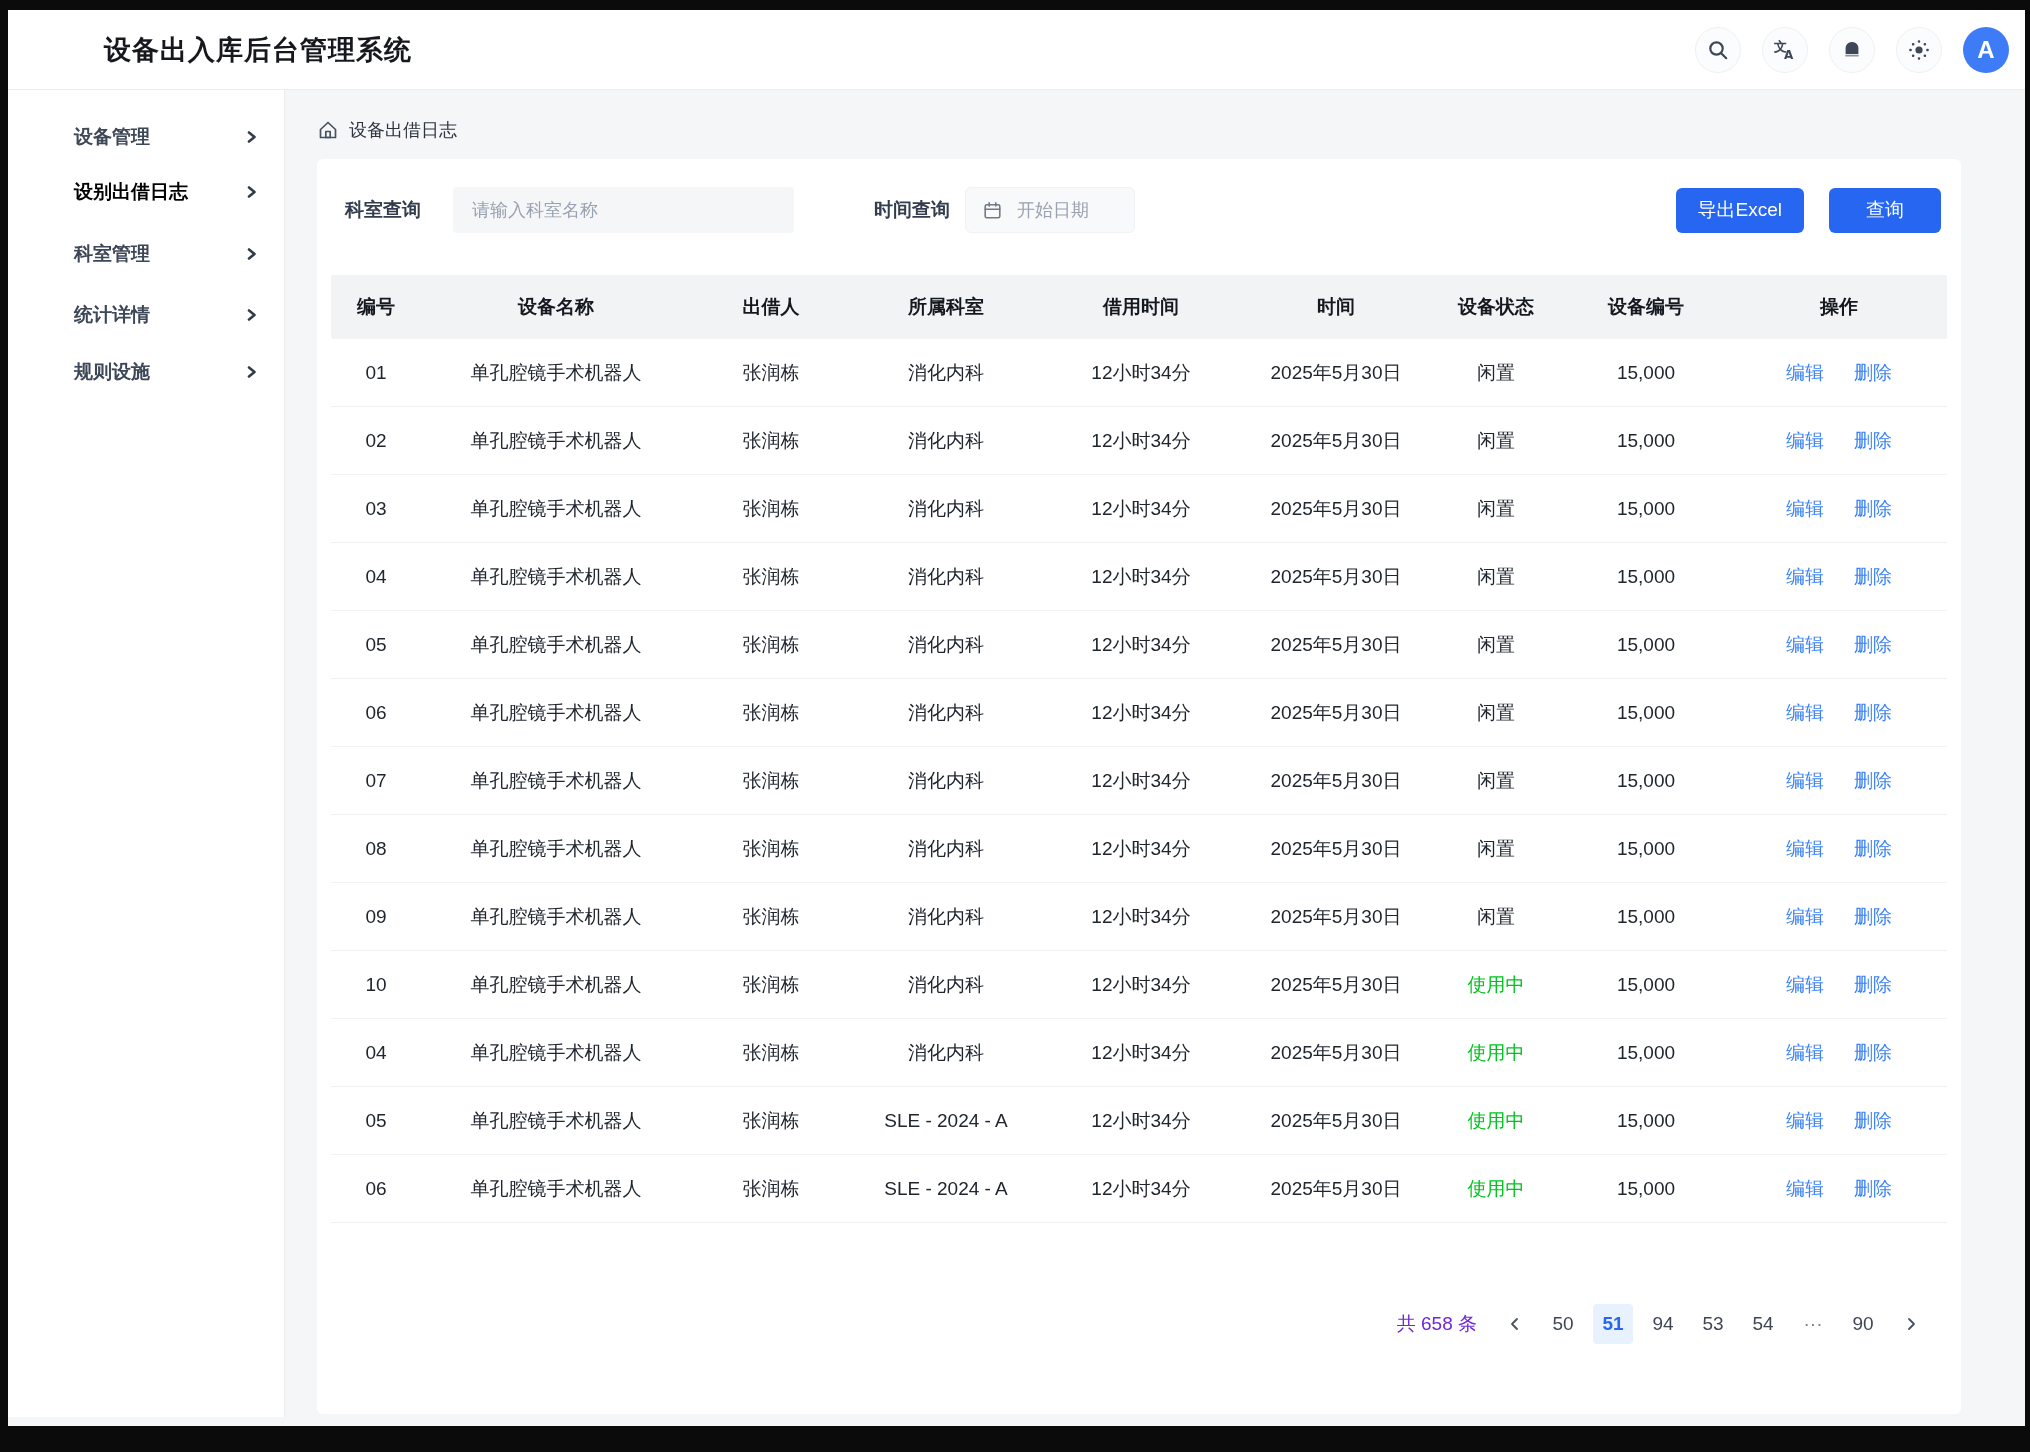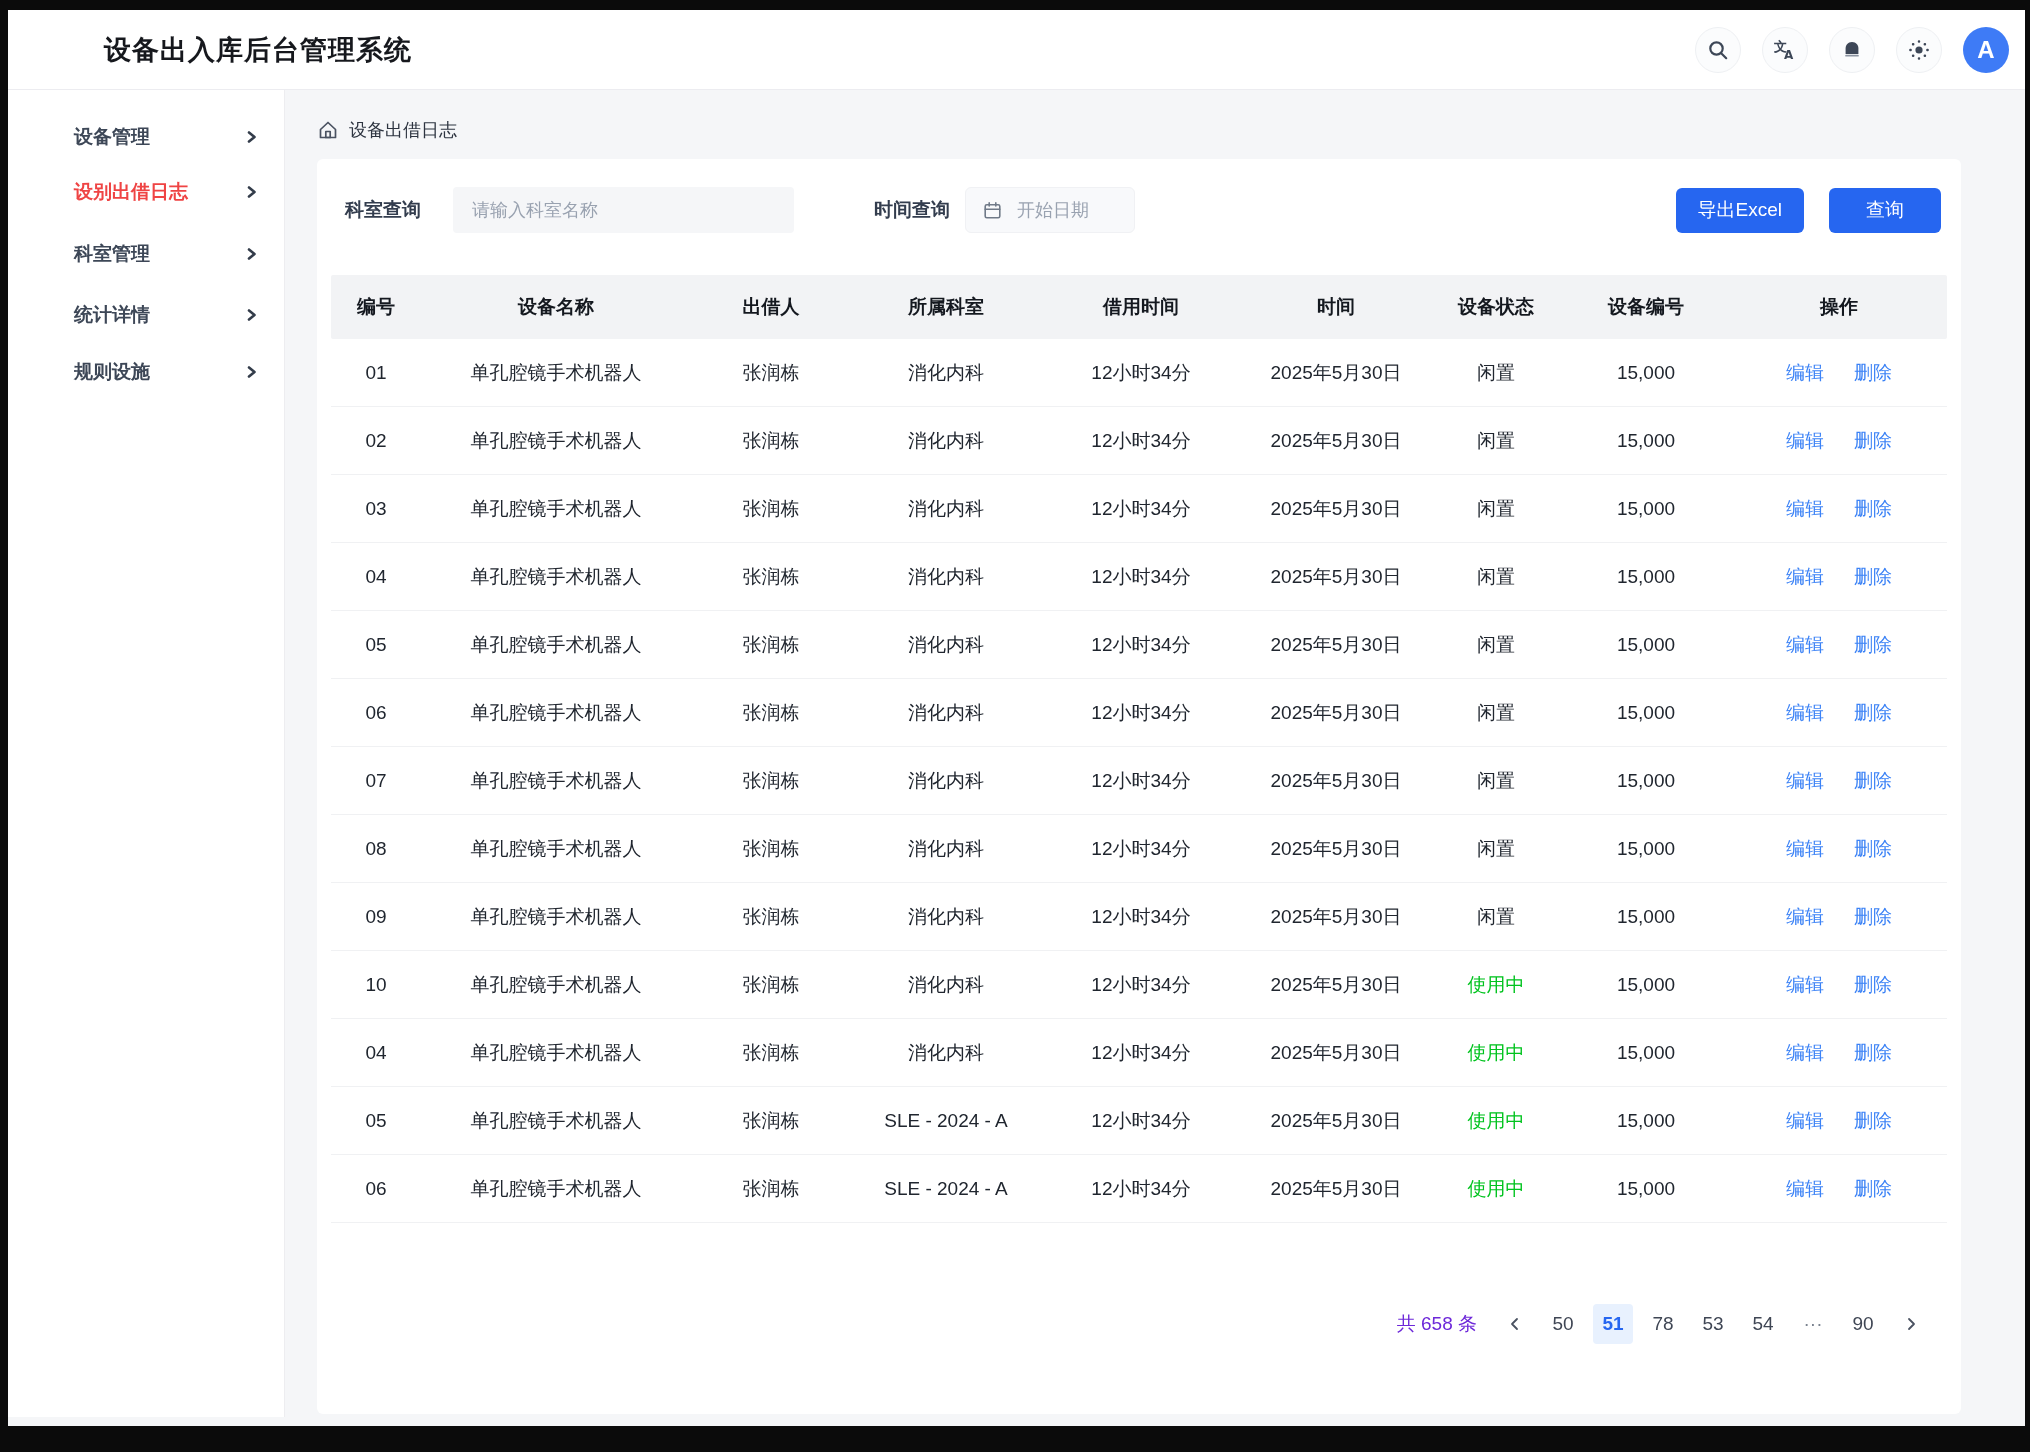--- a/index.html
+++ b/index.html
@@ -39,21 +39,21 @@
   }
   .side-item {
     position: relative; height: 44px; display: flex; align-items: center;
     padding-left: 66px; font-size: 19px; font-weight: 600; color: #3d4757; cursor: pointer;
   }
   .side-item:nth-of-type(1){ margin-bottom: 11px; }
   .side-item:nth-of-type(2){ margin-bottom: 18px; }
   .side-item:nth-of-type(3){ margin-bottom: 17px; }
   .side-item:nth-of-type(4){ margin-bottom: 13px; }
   .side-item:nth-of-type(5){ margin-bottom: 5px; }
-  .side-item.active { color: #ef4444; text-align: right; }
+  .side-item.active { color: #000000; text-align: right; }
   .side-chevron { position: absolute; right: 26px; top: 50%; transform: translateY(-50%); display:flex; }
   
   .main { flex: 1; padding: 25px 64px 0 32px; }
   .breadcrumb { display: flex; align-items: center; gap: 10px; height: 30px; margin-bottom: 14px; }
   .breadcrumb-label { font-size: 18px; color: #2d3440; }
   .card {
     background: #ffffff; border-radius: 6px; height: 1255px;
     padding: 28px 14px 0 14px; position: relative;
   }
   
@@ -445,21 +445,21 @@
         <div class="pagination">
           <span class="page-total">共 658 条</span>
           <span class="page-nav">
             <svg width="14" height="14" viewBox="0 0 14 14" fill="none" stroke="#4a5261" stroke-width="1.8" stroke-linecap="round" stroke-linejoin="round">
                 <path d="M9 2 L4 7 L9 12"></path>
               </svg>
           </span>
           <span id="page-buttons" style="display:flex;gap:10px;">
               <span class="page-btn">50</span>
               <span class="page-btn active">51</span>
-              <span class="page-btn">78</span>
+              <span class="page-btn">94</span>
               <span class="page-btn">53</span>
               <span class="page-btn">54</span>
               <span class="page-btn page-ellipsis">···</span>
               <span class="page-btn">90</span>
             </span>
           <span class="page-nav">
             <svg width="14" height="14" viewBox="0 0 14 14" fill="none" stroke="#4a5261" stroke-width="1.8" stroke-linecap="round" stroke-linejoin="round">
                 <path d="M5 2 L10 7 L5 12"></path>
               </svg>
           </span>

